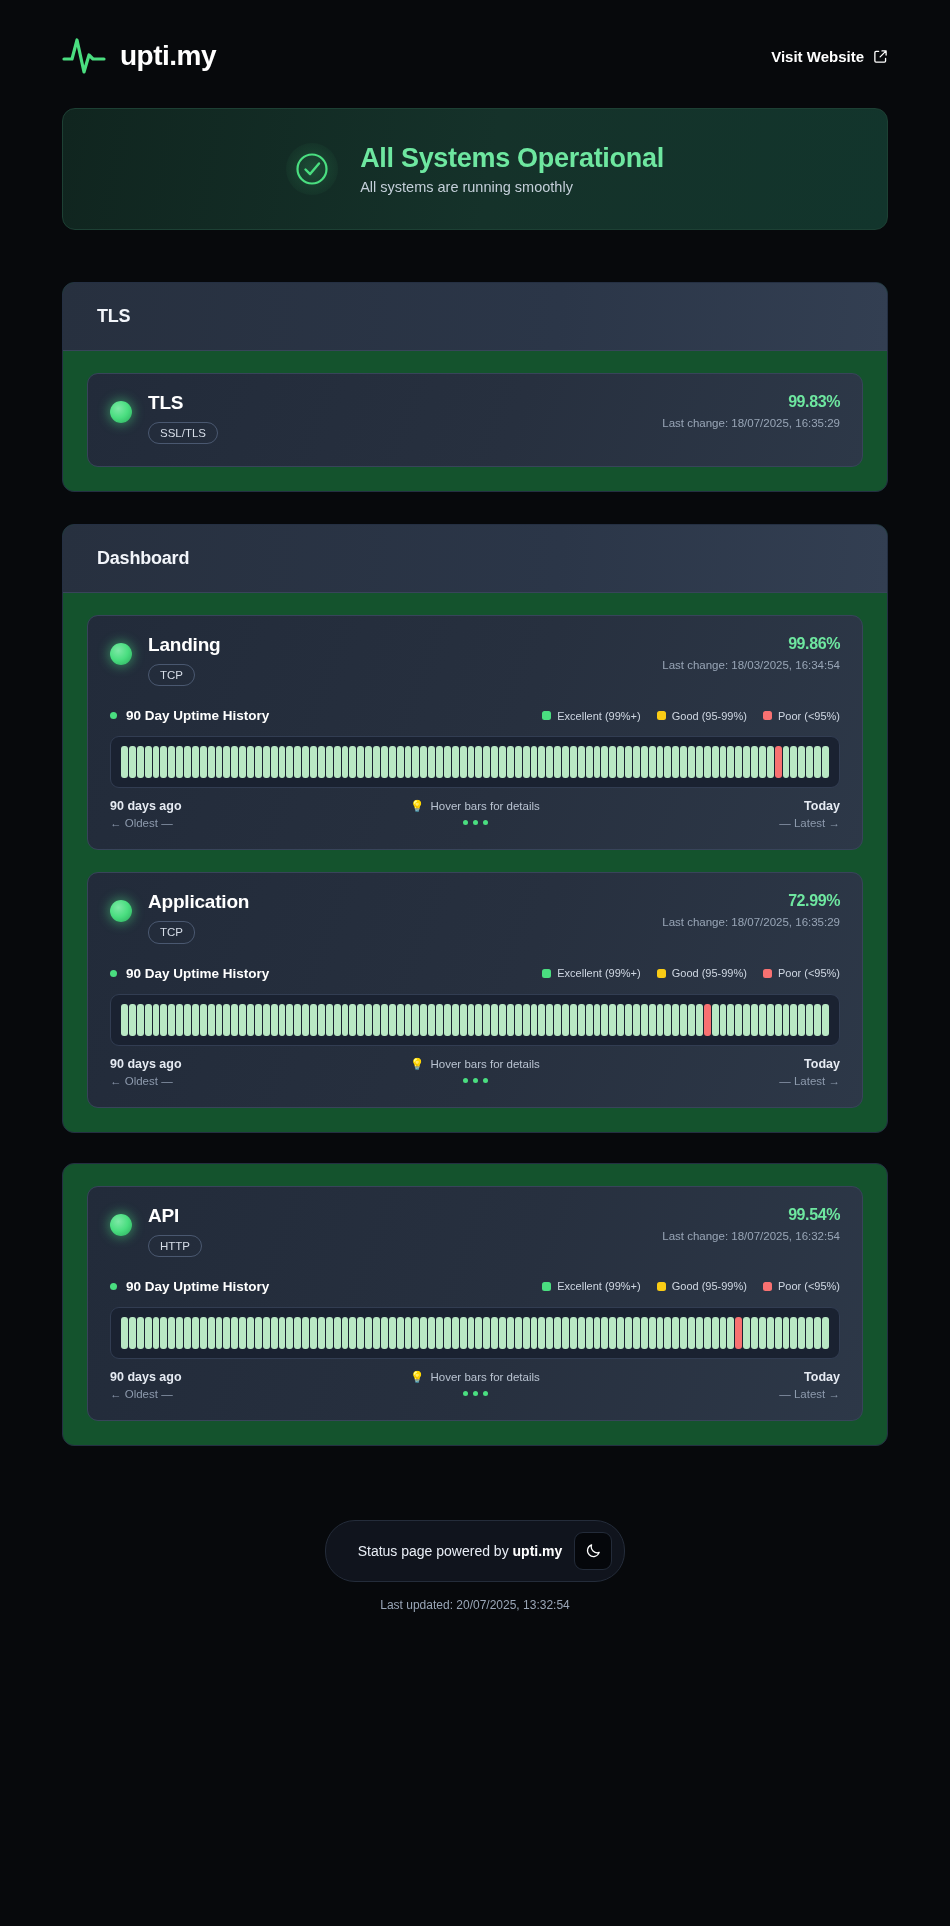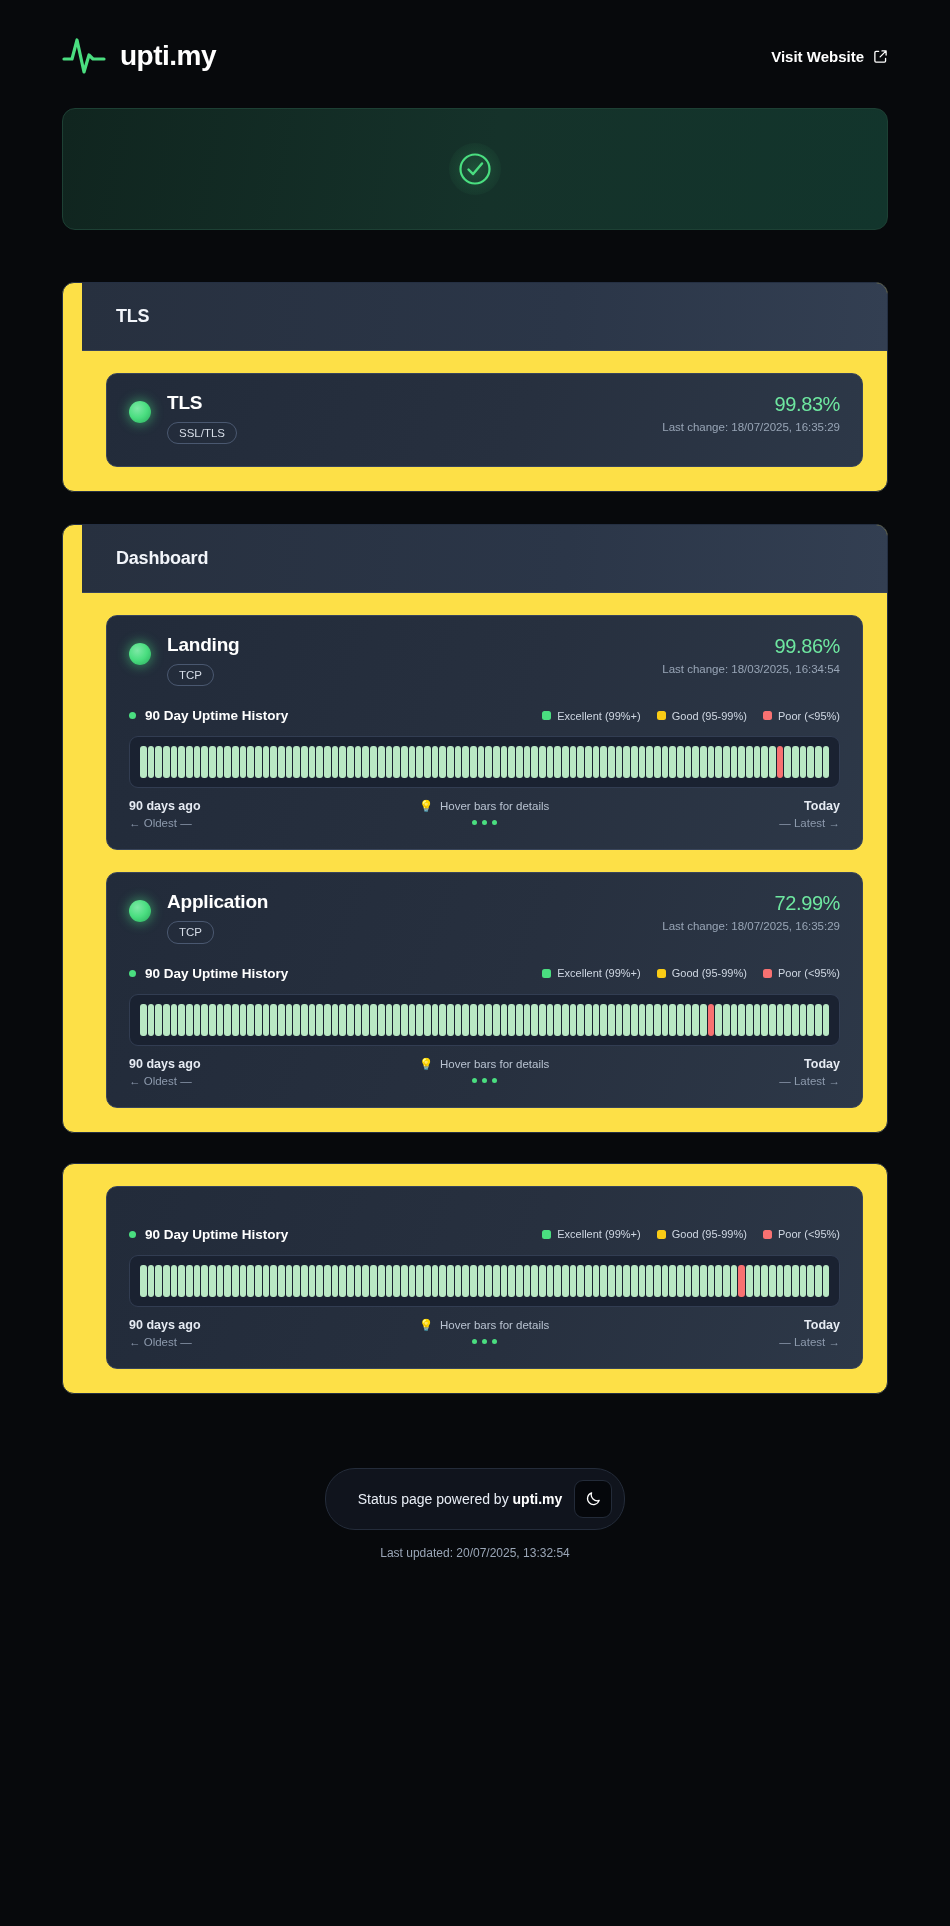--- a/index.html
+++ b/index.html
@@ -69,24 +69,23 @@
     font-weight: bold;
     color: #6ee7a0;
     letter-spacing: -0.3px;
   }
   .status-sub { font-size: 14.5px; color: #c4cfd9; }
 
   
   .group {
     margin: 0 62px;
     border-radius: 12px;
-    background: #fde047;
+    background: #14532d;
     border: 1px solid #242f42;
     overflow: hidden;
-    padding-left: 19px;
   }
   .group--tls { margin-top: 52px; }
   .group--dashboard { margin-top: 32px; }
   .group--server { margin-top: 30px; }
 
   .group-header {
     height: 68px;
     display: flex;
     align-items: center;
     padding: 0 34px;
@@ -132,22 +131,22 @@
     align-self: flex-start;
     font-size: 11.5px;
     color: #d6dde7;
     border: 1px solid #4a5870;
     border-radius: 11px;
     padding: 3px 11px;
     line-height: 1.25;
   }
   .monitor-figures { text-align: right; display: flex; flex-direction: column; gap: 7px; padding-top: 2px; }
   .uptime-pct {
-    font-size: 20px;
-    font-weight: normal;
+    font-size: 16px;
+    font-weight: bold;
     color: #6ee7a0;
     letter-spacing: -0.4px;
     line-height: 1;
   }
   .last-change { font-size: 11.5px; color: #98a5b6; }
 
   
   .history { margin-top: 22px; }
   .history-head {
     display: flex;
@@ -255,20 +254,24 @@
       </span>
     </a>
   </div>
 
   <div class="status-banner">
     <div class="status-check-wrap">
       <svg class="status-check" viewBox="0 0 38 38" fill="none">
         <circle cx="19" cy="19" r="14.5" stroke="#4ade80" stroke-width="2.2"></circle>
         <path d="M12.5 19.5l4.6 4.6L26 13.4" stroke="#4ade80" stroke-width="2.4" stroke-linecap="round" stroke-linejoin="round"></path>
       </svg>
+    </div>
+    <div class="status-text-block">
+      <div class="status-title">All Systems Operational</div>
+      <div class="status-sub">All systems are running smoothly</div>
     </div>
   </div>
 
   <div id="groups-root">
       <div class="group group--tls">
         <div class="group-header">
           <div class="group-title">TLS</div>
         </div>
         <div class="group-body">
           <div class="monitor monitor--compact">
@@ -591,20 +594,33 @@
                   <span class="foot-weak">—  Latest →</span>
                 </div>
               </div>
             </div>
           </div>
         </div>
       </div>
       <div class="group group--server">
         <div class="group-body">
           <div class="monitor">
+            <div class="monitor-top">
+              <div class="monitor-id">
+                <span class="status-dot"></span>
+                <div class="monitor-meta">
+                  <div class="monitor-name">API</div>
+                  <div class="proto-chip">HTTP</div>
+                </div>
+              </div>
+              <div class="monitor-figures">
+                <div class="uptime-pct">99.54%</div>
+                <div class="last-change">Last change: 18/07/2025, 16:32:54</div>
+              </div>
+            </div>
             <div class="history">
               <div class="history-head">
                 <div class="history-label">
                   <span class="history-label-dot"></span>
                   <span class="history-label-text">90 Day Uptime History</span>
                 </div>
                 <div class="legend">
                   <div class="legend-item">
                     <span class="legend-swatch" style="background:#4ade80"></span>
                     <span class="legend-text">Excellent (99%+)</span>

